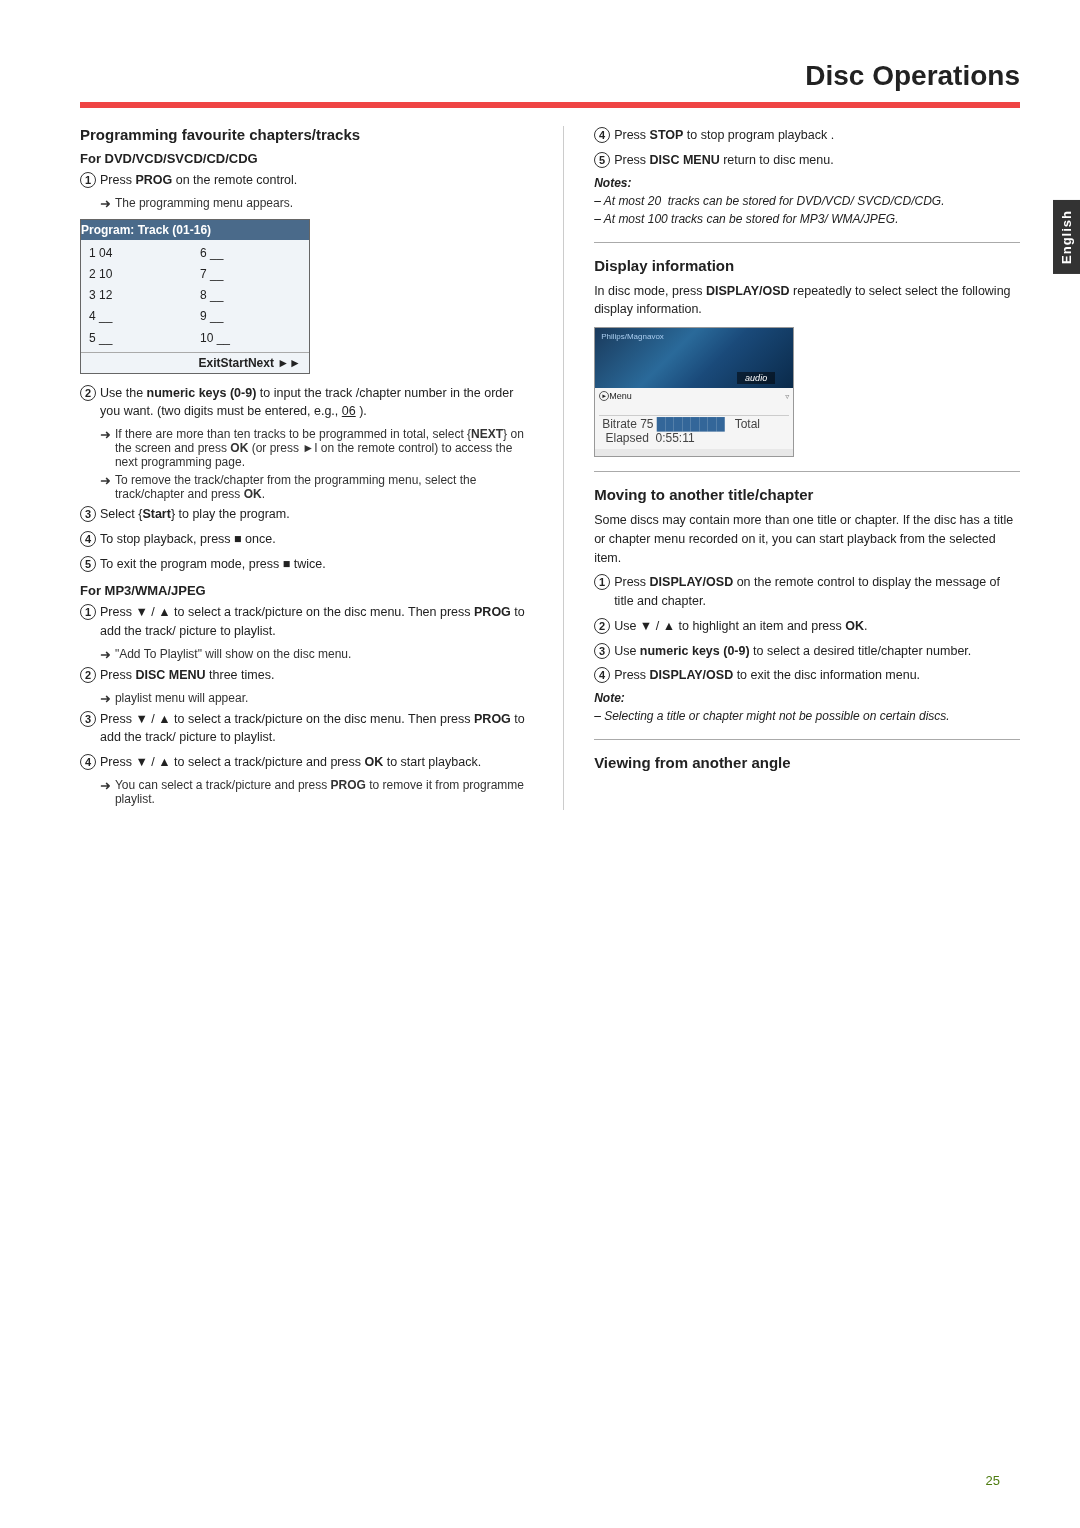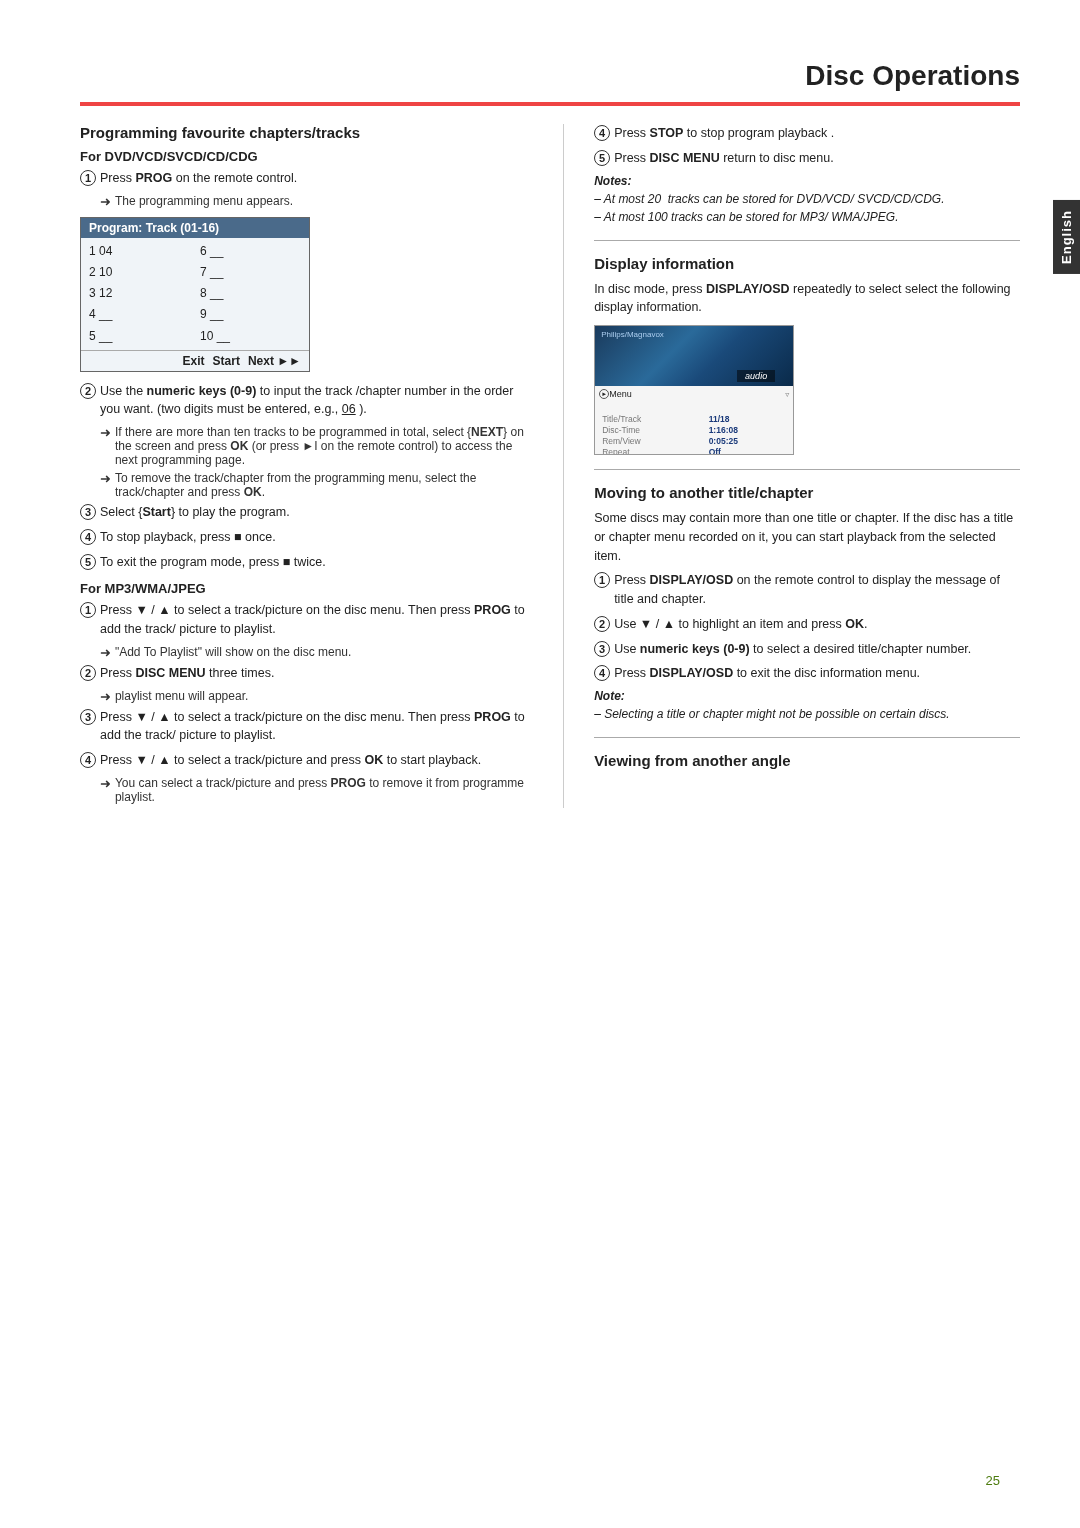--- a/index.html
+++ b/index.html
@@ -19,21 +19,21 @@
       position: relative;
     }
     
     .page-title {
       text-align: right;
       font-size: 28px;
       font-weight: bold;
       color: #222;
       margin-bottom: 18px;
       padding-bottom: 10px;
-      border-bottom: 4px solid #ef4444;
+      border-bottom: 6px solid #ef4444;
     }
     
     .side-tab {
       position: absolute;
       right: 0;
       top: 200px;
       background: #333;
       color: #fff;
       writing-mode: vertical-rl;
       text-orientation: mixed;
@@ -119,36 +119,36 @@
       margin: 8px 0 10px 0;
       border: 1.5px solid #666;
       width: 230px;
       background: #f0f4f8;
     }
     .program-table-header {
       background: #4a6a8a;
       color: #fff;
       font-size: 12px;
       font-weight: bold;
-      padding: 3px 8px;
+      padding: 3px 0;
     }
     .program-table-body {
       display: grid;
       grid-template-columns: 1fr 1fr;
       padding: 4px 8px;
       gap: 2px 10px;
     }
     .program-table-body span {
       font-size: 12px;
       line-height: 1.6;
     }
     .program-table-footer {
       display: flex;
       justify-content: flex-end;
-      gap: 8px;
+      gap: 0;
       padding: 3px 8px;
       font-size: 12px;
       font-weight: bold;
       border-top: 1px solid #aaa;
     }
     
     .notes-block {
       margin: 6px 0 8px 0;
     }
     .notes-title {
@@ -419,40 +419,20 @@
         <div class="osd-top">
           <span class="osd-logo">Philips/Magnavox</span>
           <span class="osd-audio-badge">audio</span>
         </div>
         <div class="osd-bottom">
           <div class="osd-menu-row">
             <div class="osd-play-icon">►</div>
             <span>Menu</span>
             <span style="margin-left: auto; font-size: 8px; color: #888;">▿</span>
           </div>
-          <table class="osd-table">
-            <tbody>
-                <tr>
-              <td>Title/Track</td>
-              <td>11/18</td>
-            </tr>
-            <tr>
-              <td>Disc-Time</td>
-              <td>1:16:08</td>
-            </tr>
-            <tr>
-              <td>Rem/View</td>
-              <td>0:05:25</td>
-            </tr>
-            <tr>
-              <td>Repeat</td>
-              <td>Off</td>
-            </tr>
-          </tbody>
-            </table>
           <div class="osd-footer">
             Bitrate 75 <span style="color:#336699">████████</span>&nbsp;&nbsp; Total &nbsp;Elapsed &nbsp;0:55:11
           </div>
         </div>
       </div>
 
       <hr class="divider">
 
       <div class="section-title">Moving to another title/chapter</div>
 

